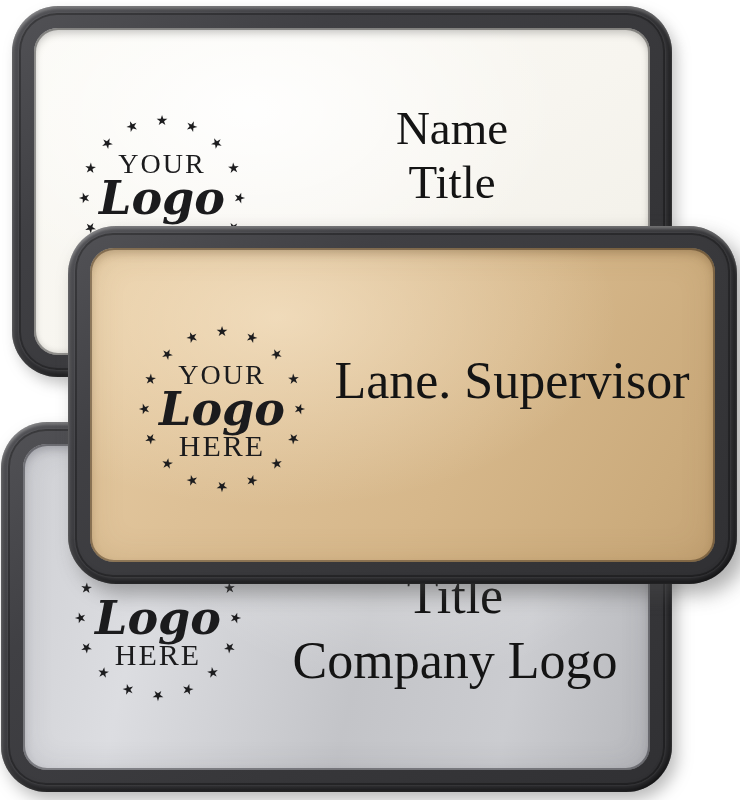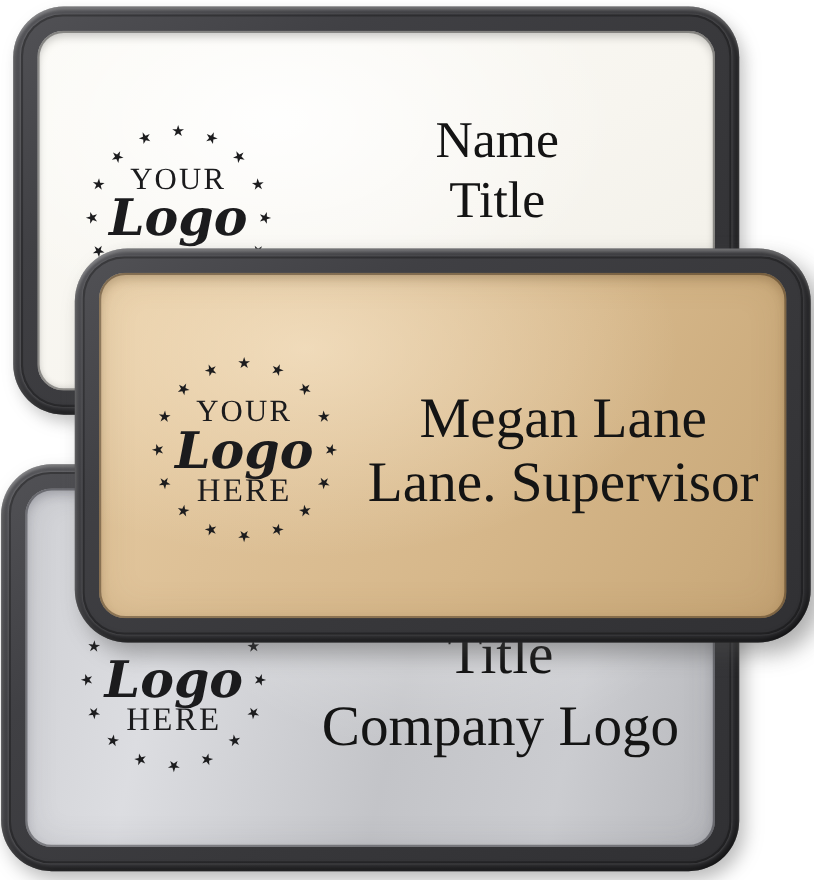--- a/index.html
+++ b/index.html
@@ -216,18 +216,17 @@
           <span class="ring-star" style="left: 17px; top: 95px; transform: translate(-50%, -50%) rotate(270deg);">★</span>
           <span class="ring-star" style="left: 22.9374px; top: 65.1507px; transform: translate(-50%, -50%) rotate(292.5deg);">★</span>
           <span class="ring-star" style="left: 39.8457px; top: 39.8457px; transform: translate(-50%, -50%) rotate(315deg);">★</span>
           <span class="ring-star" style="left: 65.1507px; top: 22.9374px; transform: translate(-50%, -50%) rotate(337.5deg);">★</span>
         </div>
       <div class="logo-line logo-top">YOUR</div>
       <div class="logo-line logo-script">Logo</div>
       <div class="logo-line logo-bottom">HERE</div>
     </div>
     <div class="text-block">
-      <div>Megan Lane</div>
       <div>Lane. Supervisor</div>
     </div>
   </div>
 
 </div>
 
 </body></html>

